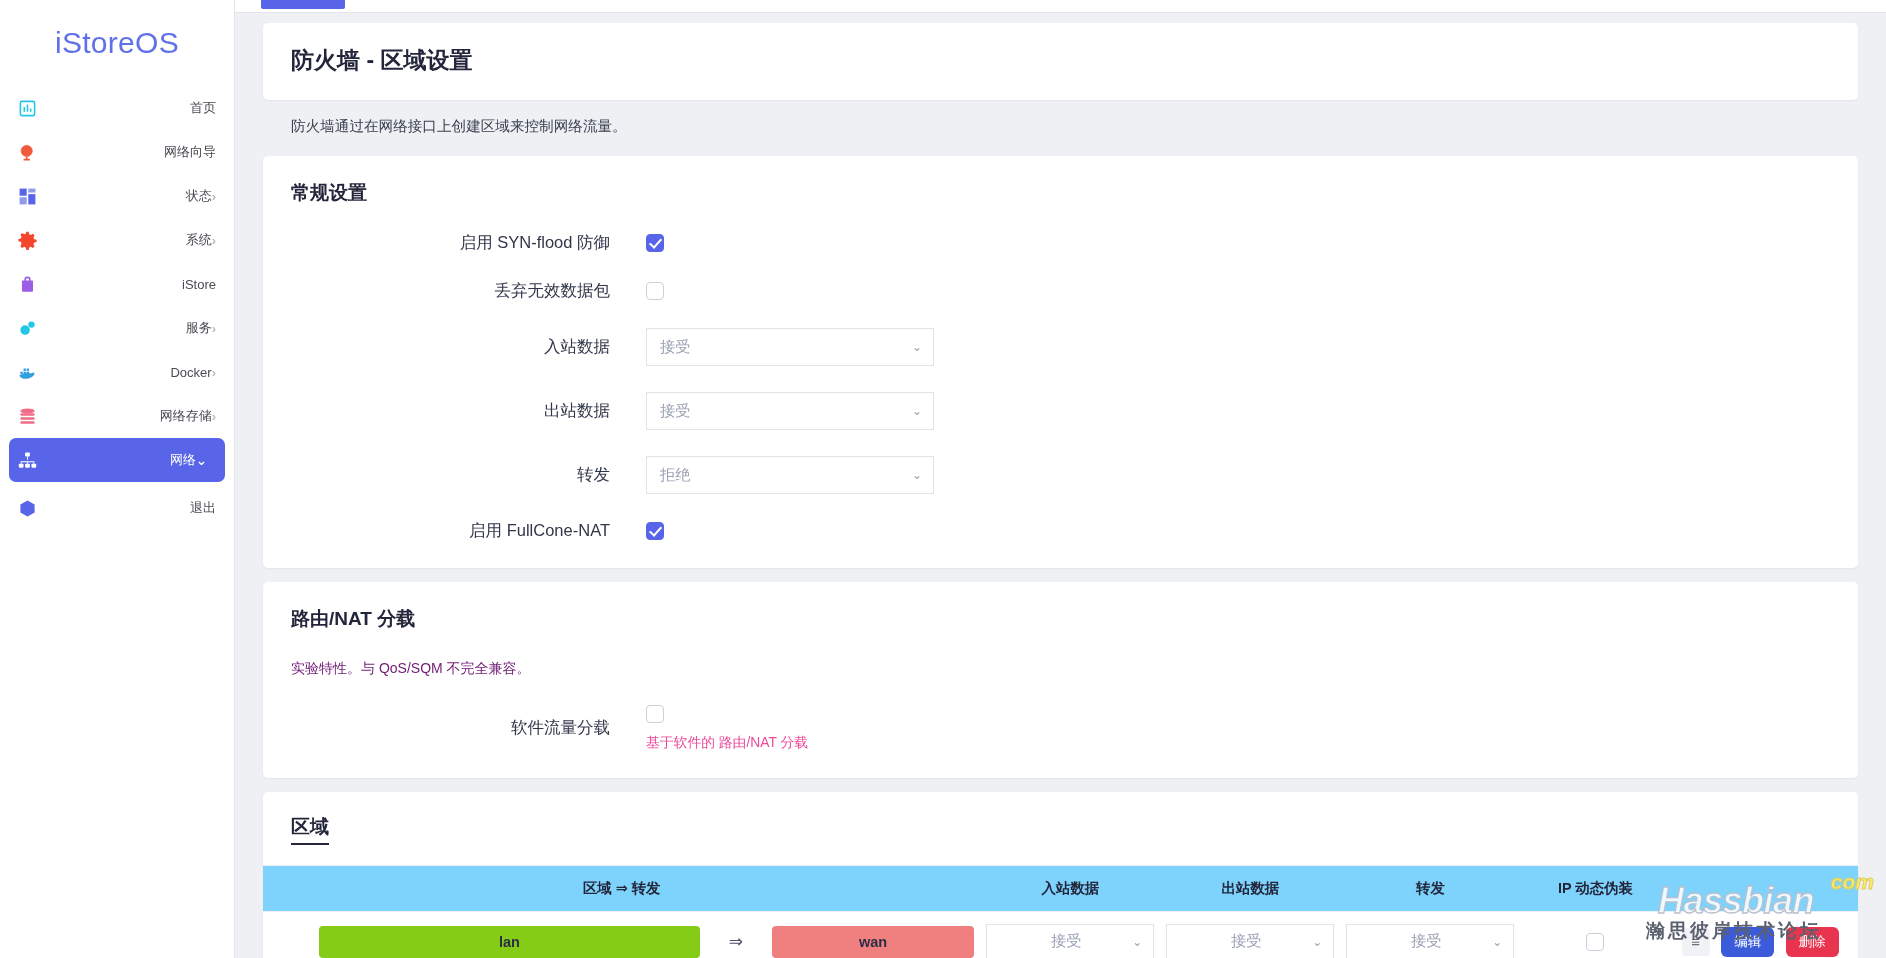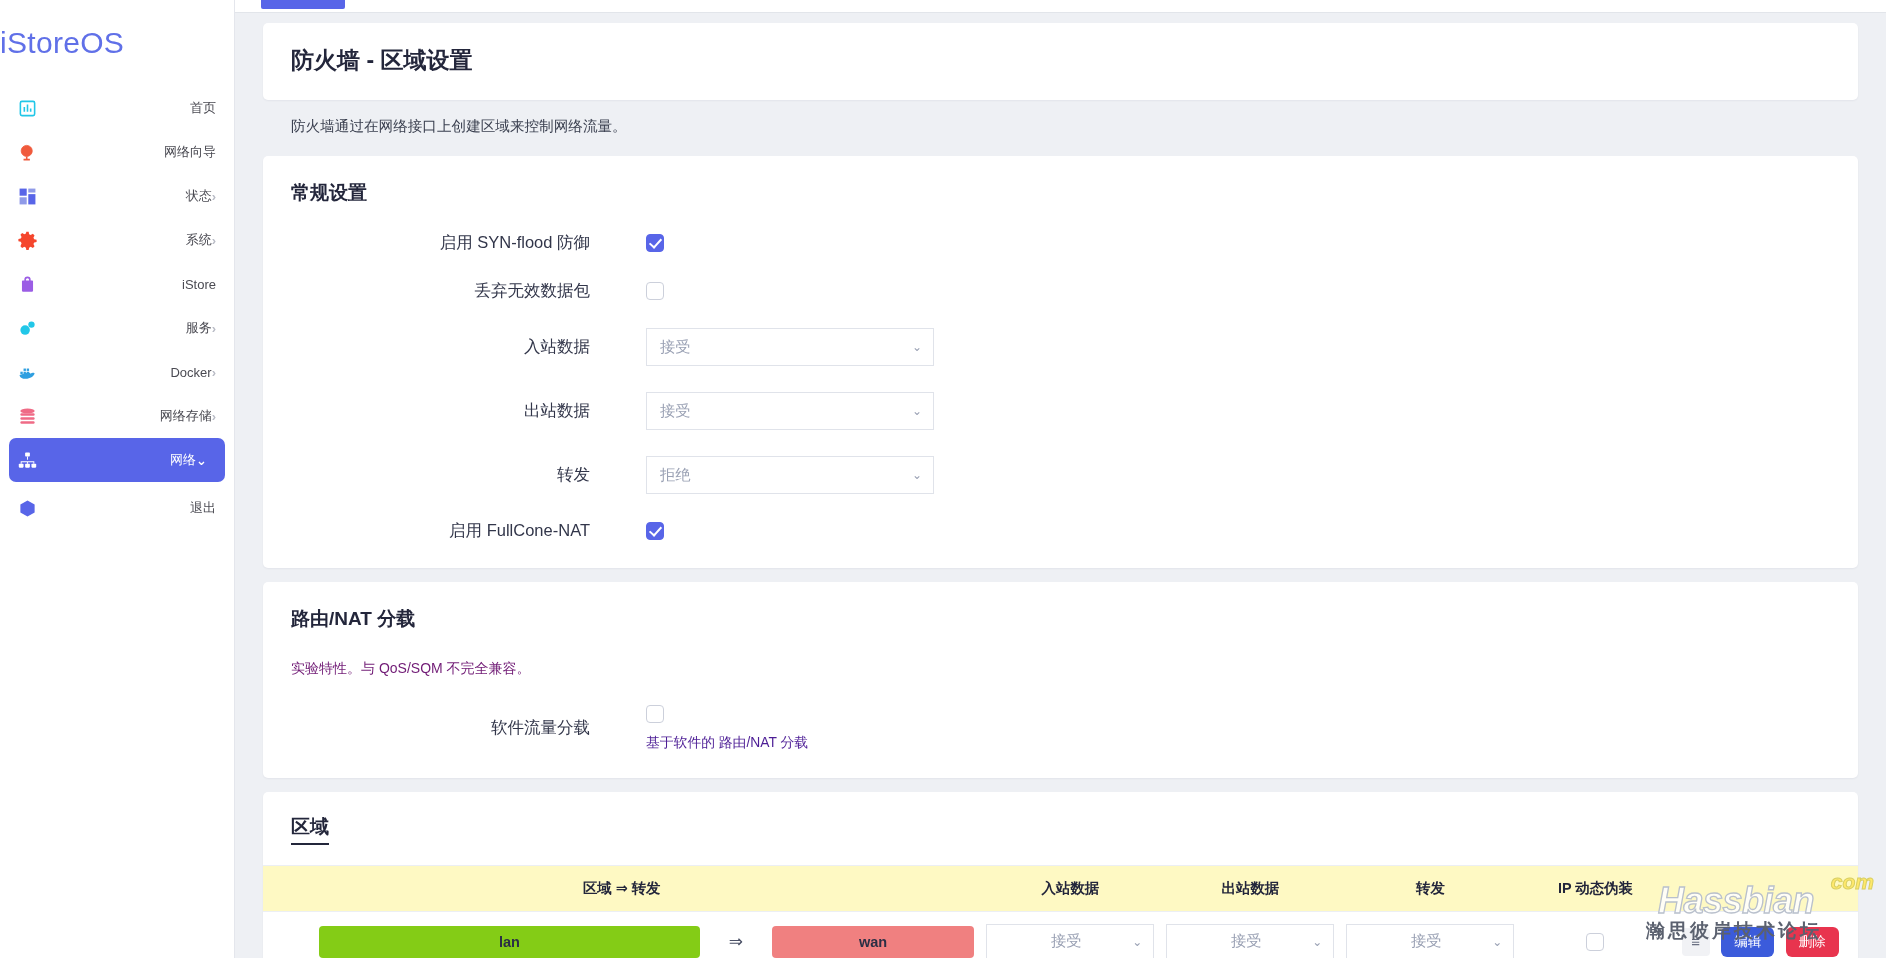--- a/index.html
+++ b/index.html
@@ -13,20 +13,21 @@
 
   
   .sidebar {
     width: 235px; min-width: 235px; height: 958px;
     background: #ffffff;
     border-right: 1px solid #e4e6ec;
     position: relative;
     padding-top: 14px;
   }
   .brand {
+    text-align: center;
     font-size: 30px;
     color: #6070e8;
     font-weight: 400;
     letter-spacing: .3px;
     padding: 12px 0 26px 0;
   }
   .nav-item {
     display: flex; align-items: center;
     height: 44px;
     margin: 0 0 0 0;
@@ -94,21 +95,21 @@
   .section { margin-top: 0; padding: 24px 28px 26px 28px; }
   .section-title { font-size: 19px; font-weight: 700; color: #23263b; }
   .section-note { font-size: 14px; color: #701a75; margin-top: 28px; }
 
   .form-row {
     display: flex; align-items: center;
     margin-top: 26px;
   }
   .form-row .lab {
     width: 355px; min-width: 355px;
-    text-align: right; padding-right: 56px;
+    text-align: right; padding-right: 36px;
     font-size: 16.5px; color: #32364a;
   }
   .form-row .ctl { flex: 1; position: relative; }
 
   .cbox {
     width: 18px; height: 18px; border-radius: 4px;
     border: 1px solid #ccd0db; background: #fff;
     display: inline-block; vertical-align: middle;
     position: relative; cursor: pointer;
   }
@@ -124,31 +125,31 @@
     border: 1px solid #e0e3ea; border-radius: 0;
     background: #fff;
     display: flex; align-items: center;
     padding: 0 11px 0 13px;
     font-size: 15.3px; color: #9aa1b4;
     cursor: pointer;
   }
   .sel .val { flex: 1; }
   .sel .ca { color: #9aa1b4; font-size: 12px; }
 
-  .hint { font-size: 13.8px; color: #4c1d95; margin-top: 11px; }
+  .hint { font-size: 13.8px; color: #ec4899; margin-top: 11px; }
 
   
   .zone-head { padding: 22px 28px 20px 28px; }
   .zone-title { font-size: 19px; font-weight: 700; color: #23263b; display:inline-block; }
   .zone-title::after {
     content:""; display:block; height:2px; background:#23263b;
     margin-top: 3px;
   }
   table.zones { width: 100%; border-collapse: collapse; }
-  table.zones thead tr { background: #fef9c3; }
+  table.zones thead tr { background: #7dd3fc; }
   table.zones th {
     font-size: 14.4px; font-weight: 700; color: #23263b;
     padding: 13px 6px; text-align: center;
     border-top: 1px solid #eceff4; border-bottom: 1px solid #eceff4;
   }
   table.zones td { padding: 12px 6px; vertical-align: middle; }
   .badge {
     display: block; text-align: center;
     border-radius: 4px; padding: 8px 0;
     font-size: 14.5px; font-weight: 700; color: #2b2f45;

